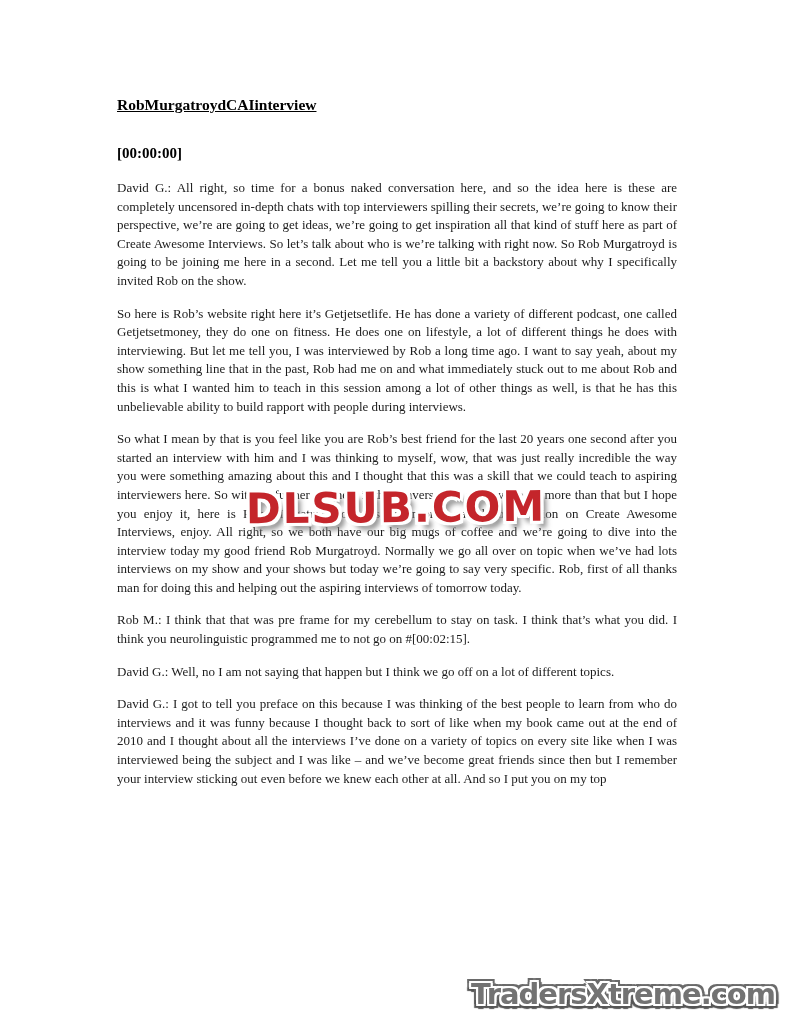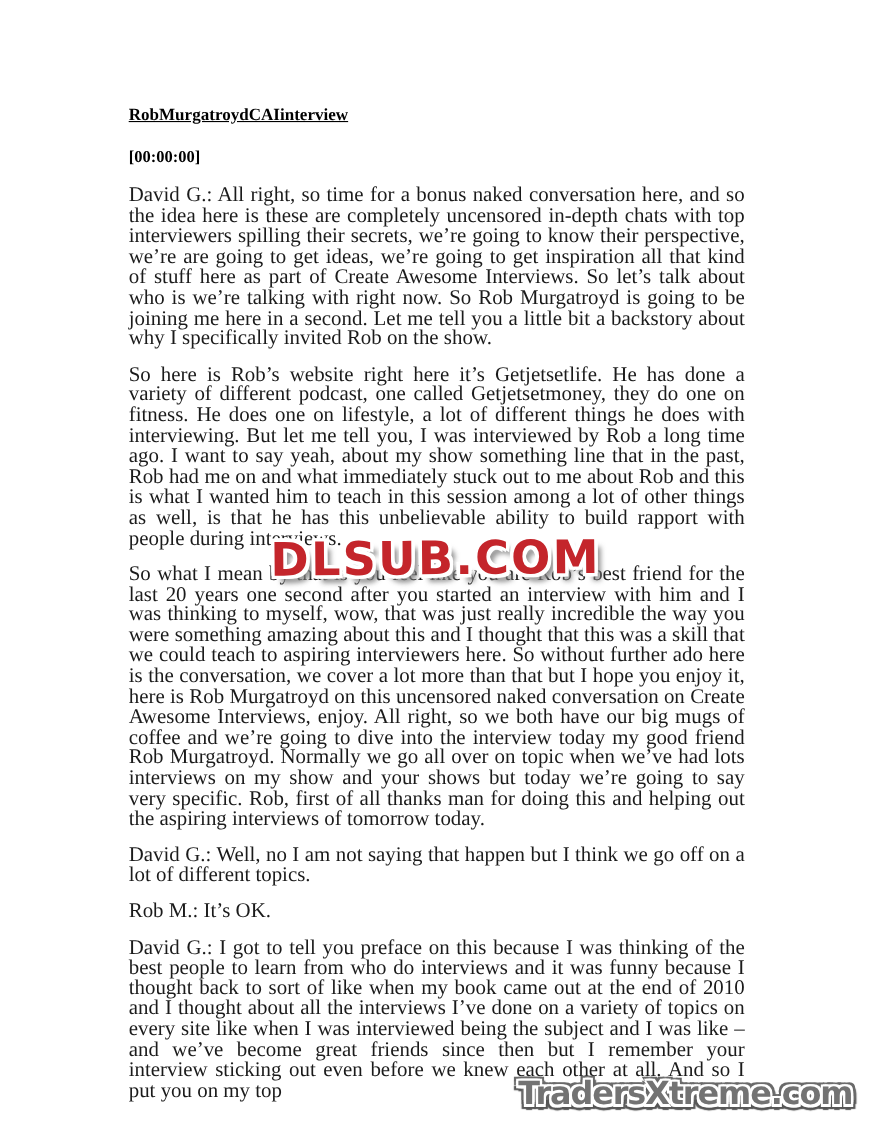--- a/index.html
+++ b/index.html
@@ -36,27 +36,27 @@
     color: #1b1b1b;
   }
   .doc-title {
     margin: 96px 0 0 0;
     font-size: 15.5px;
     font-weight: bold;
     text-decoration: underline;
     color: #000;
   }
   .timecode {
-    margin-top: 21px;
+    margin-top: 31px;
     font-size: 15px;
     font-weight: bold;
     color: #000;
   }
   p.para {
-    font-size: 19px;
+    font-size: 13px;
     line-height: 18.6px;
     text-align: justify;
     margin: 14px 0 0 0;
   }
   p.para:first-of-type { margin-top: 17px; }
 
   
   .watermark {
     position: absolute;
     top: 483px;
@@ -98,22 +98,22 @@
 
 
   <div class="content">
     <div class="doc-title">RobMurgatroydCAIinterview</div>
 
     <div class="timecode">[00:00:00]</div>
 
     <p class="para">David G.: All right, so time for a bonus naked conversation here, and so the idea here is these are completely uncensored in-depth chats with top interviewers spilling their secrets, we’re going to know their perspective, we’re are going to get ideas, we’re going to get inspiration all that kind of stuff here as part of Create Awesome Interviews. So let’s talk about who is we’re talking with right now. So Rob Murgatroyd is going to be joining me here in a second. Let me tell you a little bit a backstory about why I specifically invited Rob on the show.</p>
     <p class="para">So here is Rob’s website right here it’s Getjetsetlife. He has done a variety of different podcast, one called Getjetsetmoney, they do one on fitness. He does one on lifestyle, a lot of different things he does with interviewing. But let me tell you, I was interviewed by Rob a long time ago. I want to say yeah, about my show something line that in the past, Rob had me on and what immediately stuck out to me about Rob and this is what I wanted him to teach in this session among a lot of other things as well, is that he has this unbelievable ability to build rapport with people during interviews.</p>
     <p class="para">So what I mean by that is you feel like you are Rob’s best friend for the last 20 years one second after you started an interview with him and I was thinking to myself, wow, that was just really incredible the way you were something amazing about this and I thought that this was a skill that we could teach to aspiring interviewers here. So without further ado here is the conversation, we cover a lot more than that but I hope you enjoy it, here is Rob Murgatroyd on this uncensored naked conversation on Create Awesome Interviews, enjoy. All right, so we both have our big mugs of coffee and we’re going to dive into the interview today my good friend Rob Murgatroyd. Normally we go all over on topic when we’ve had lots interviews on my show and your shows but today we’re going to say very specific. Rob, first of all thanks man for doing this and helping out the aspiring interviews of tomorrow today.</p>
+    <p class="para">Rob M.: I think that that was pre frame for my cerebellum to stay on task. I think that’s what you did. I think you neurolinguistic programmed me to not go on #[00:02:15].</p>
     <p class="para">David G.: Well, no I am not saying that happen but I think we go off on a lot of different topics.</p>
-    <p class="para">Rob M.: It’s OK.</p>
     <p class="para">David G.: I got to tell you preface on this because I was thinking of the best people to learn from who do interviews and it was funny because I thought back to sort of like when my book came out at the end of 2010 and I thought about all the interviews I’ve done on a variety of topics on every site like when I was interviewed being the subject and I was like – and we’ve become great friends since then but I remember your interview sticking out even before we knew each other at all. And so I put you on my top</p>
   </div>
 
   <div class="watermark">DLSUB.COM</div>
 
   <div class="logo-bottom">TradersXtreme.com</div>
 
 </div>
 
 </body></html>

